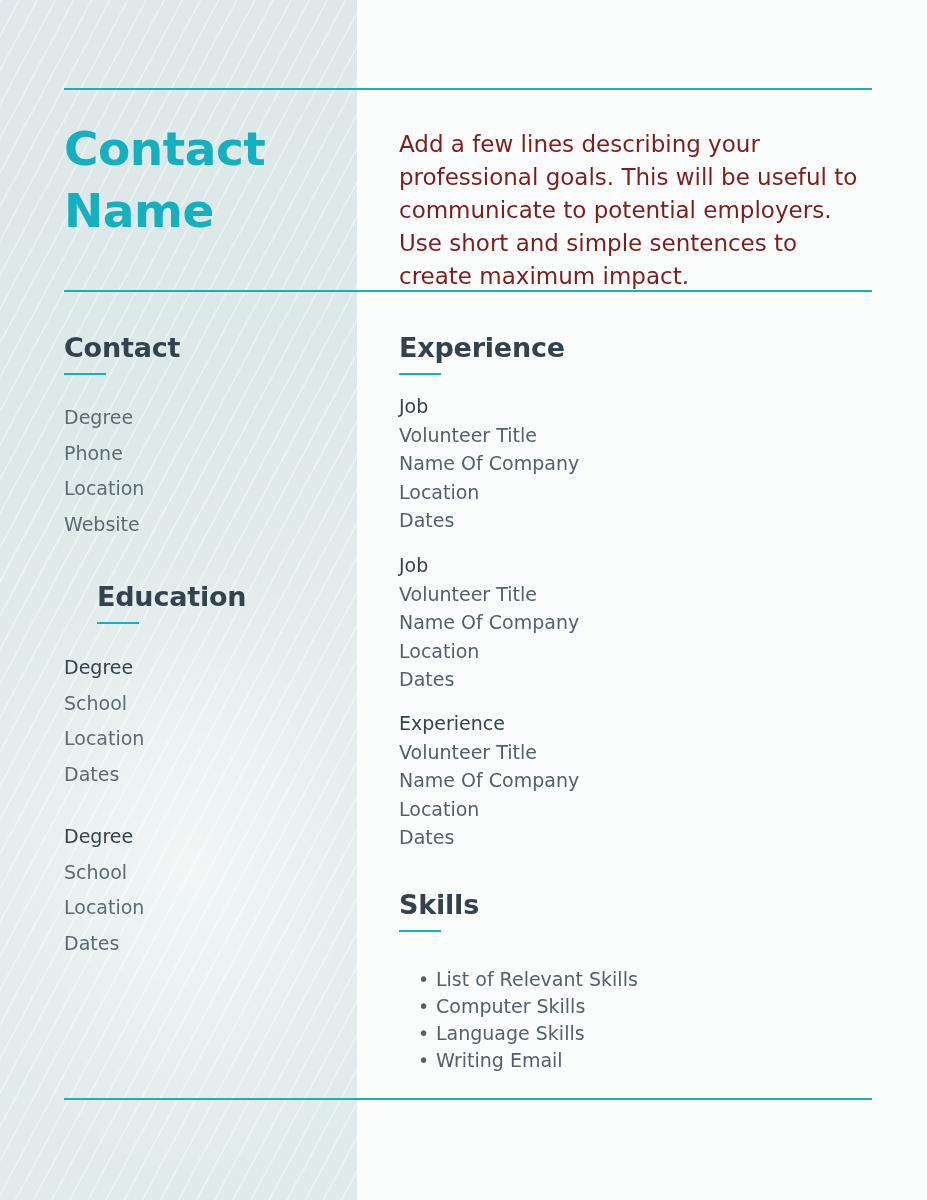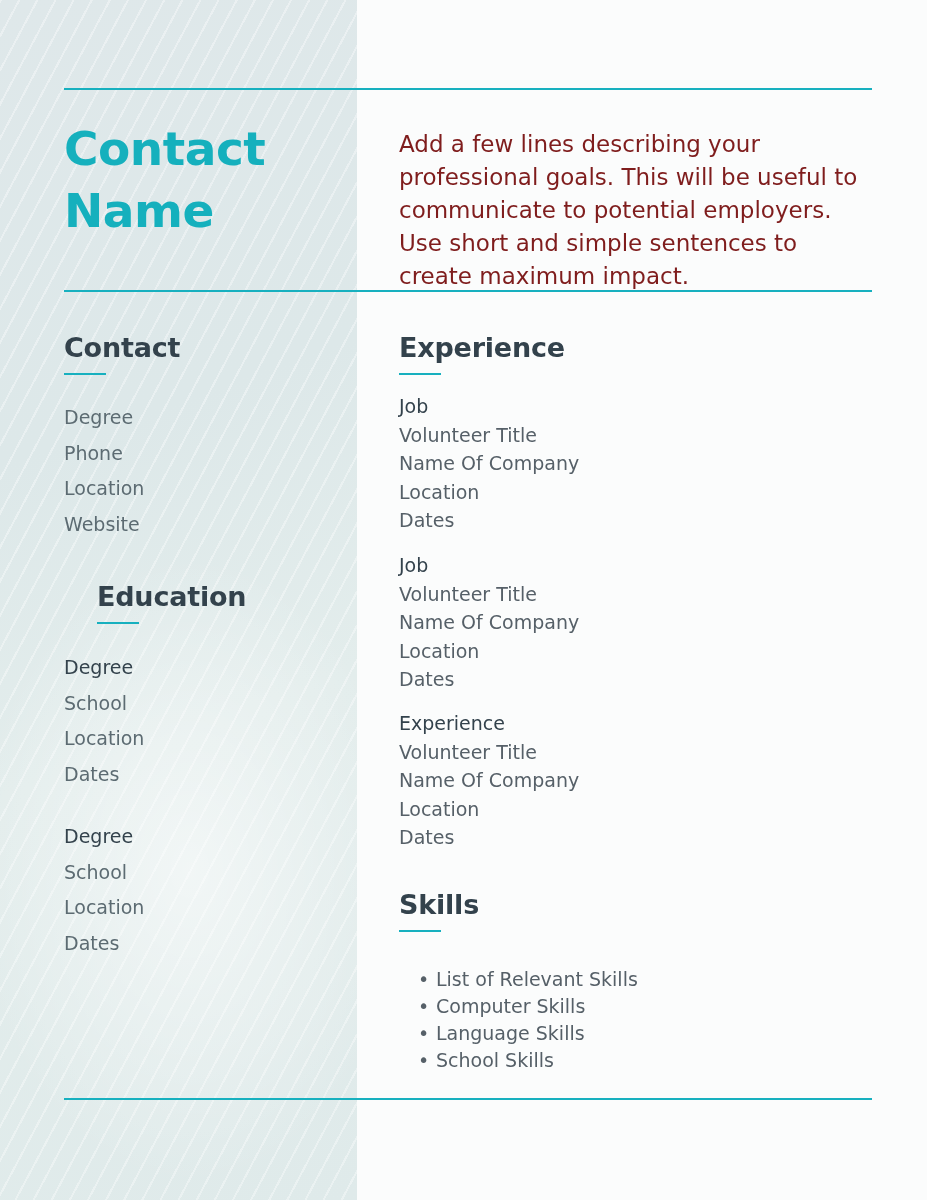--- a/index.html
+++ b/index.html
@@ -252,16 +252,16 @@
 
   <div class="heading-wrap h-skills">
     <div class="section-heading">Skills</div>
     <div class="heading-underline"></div>
   </div>
 
   <ul class="skills-list">
     <li>List of Relevant Skills</li>
     <li>Computer Skills</li>
     <li>Language Skills</li>
-    <li>School Skills</li>
+    <li>Writing Email</li>
   </ul>
 
 </div>
 
 </body></html>

